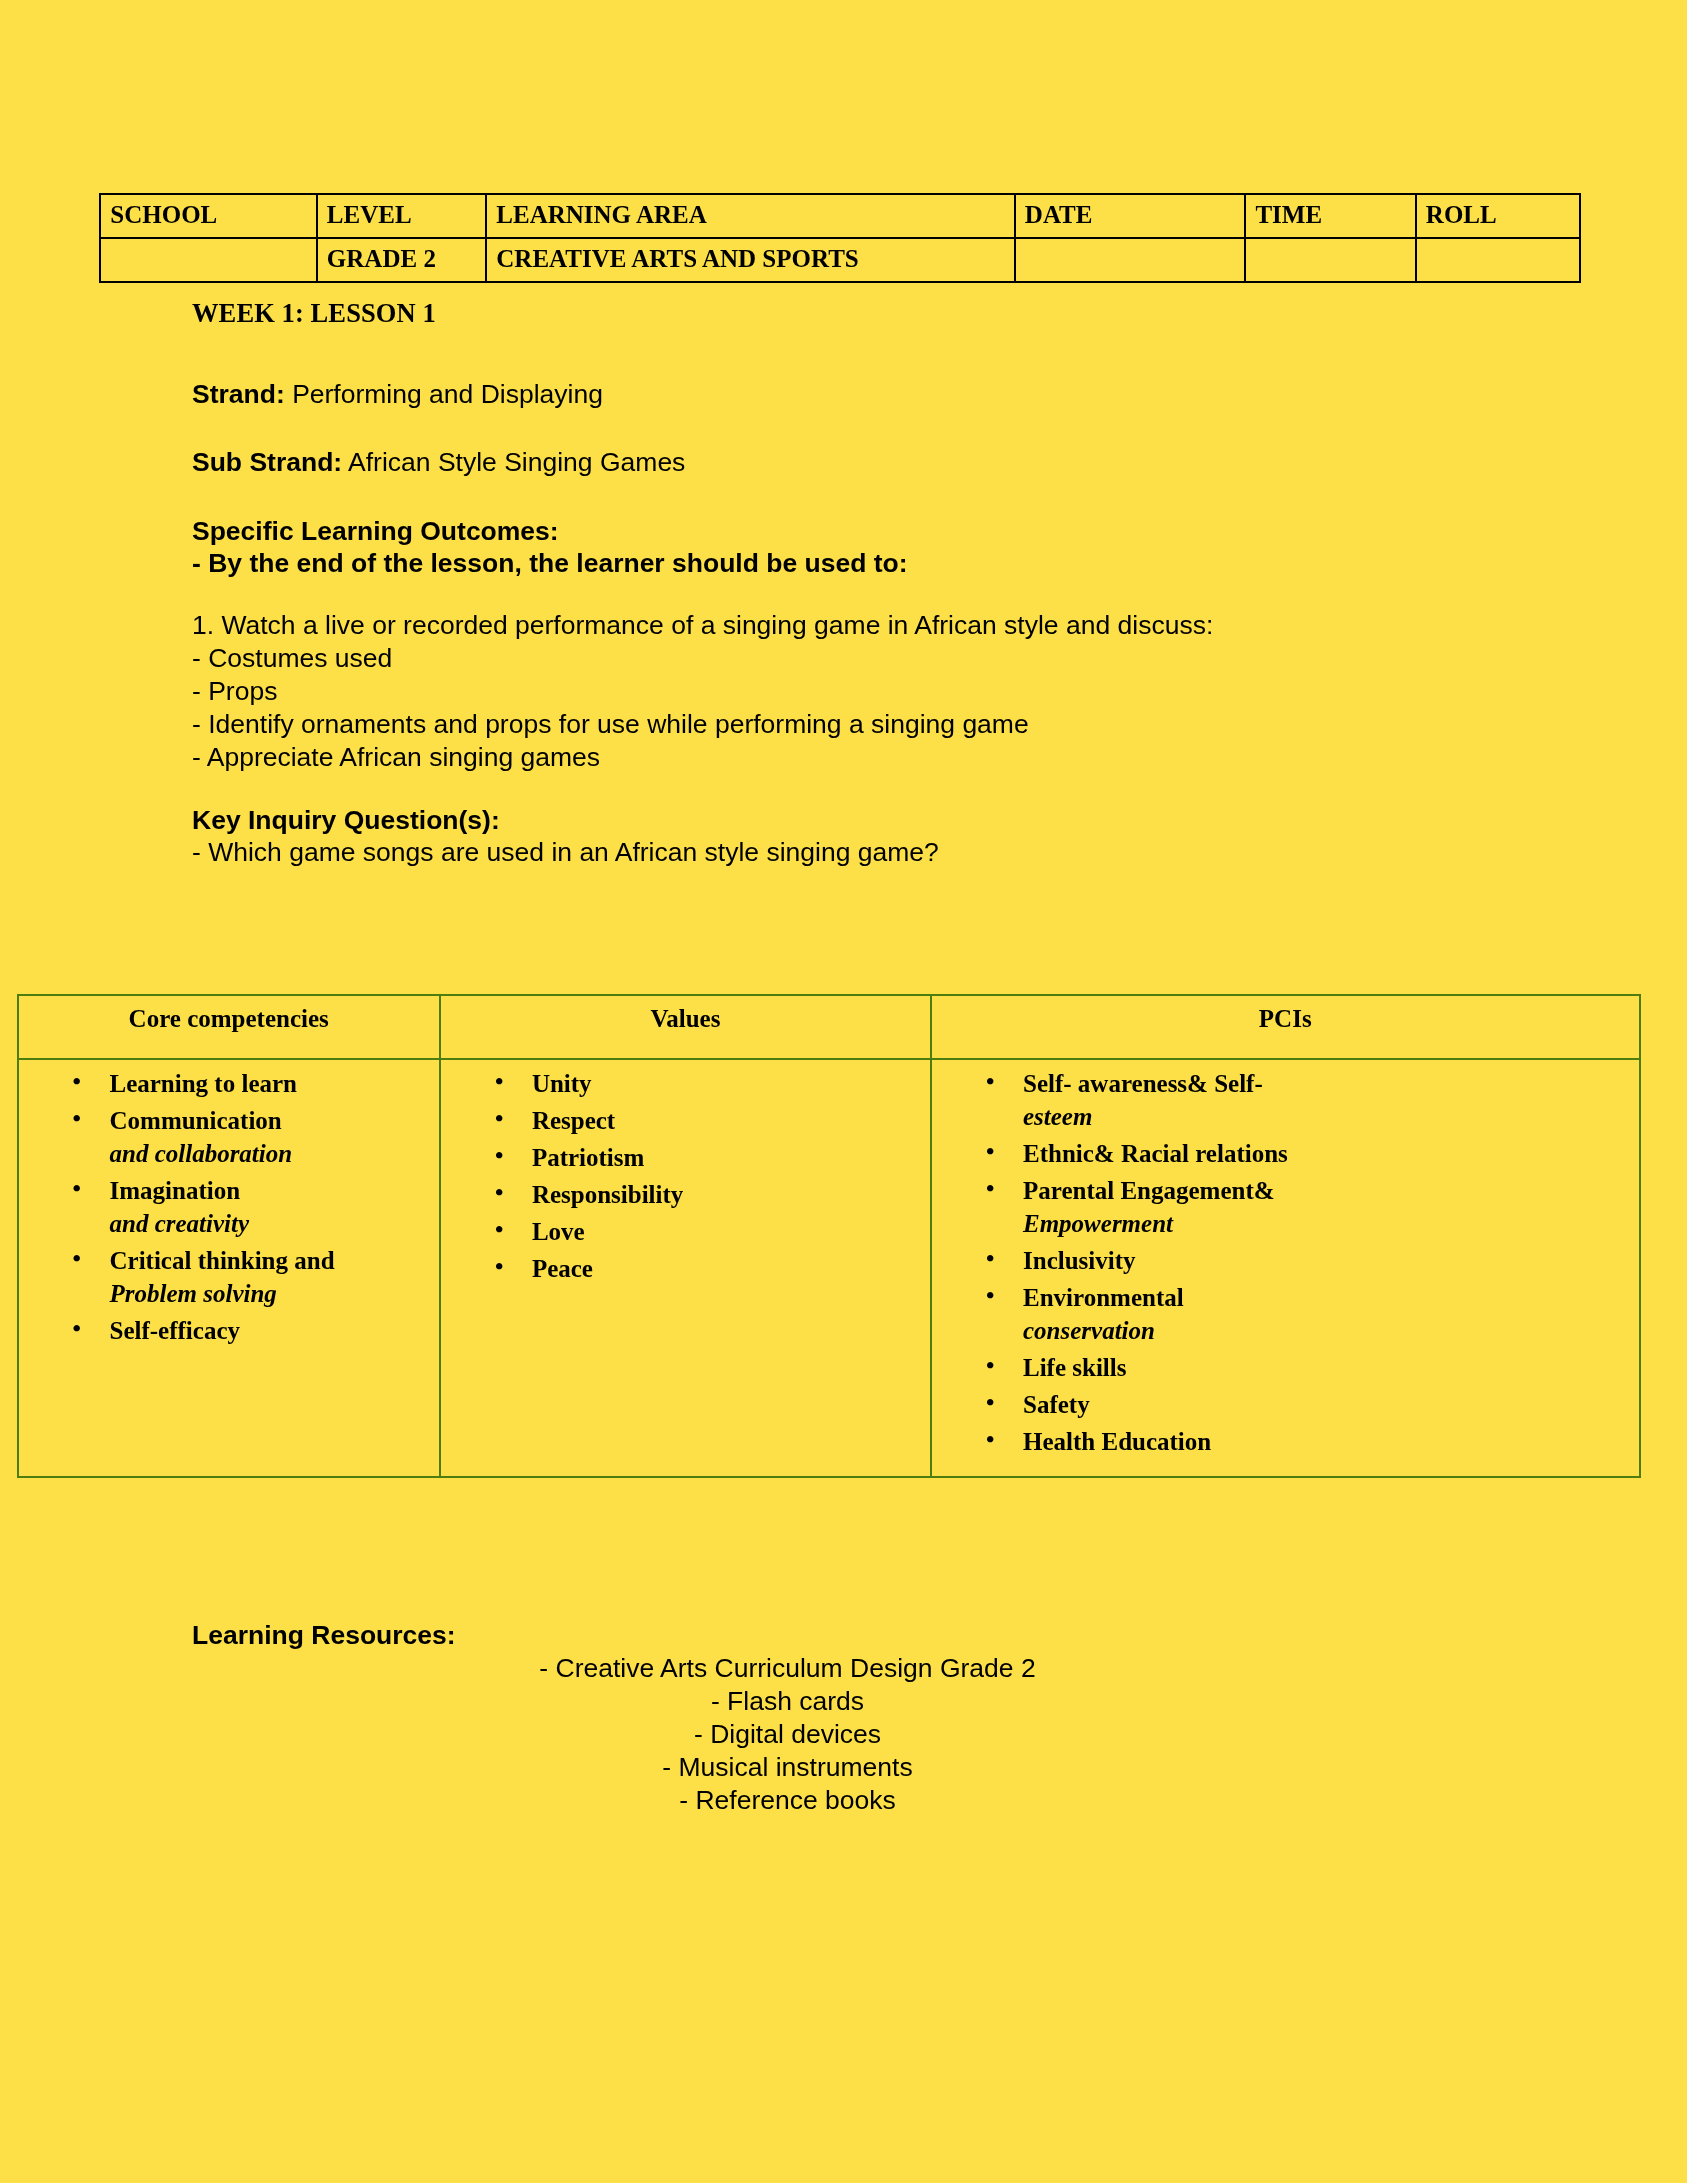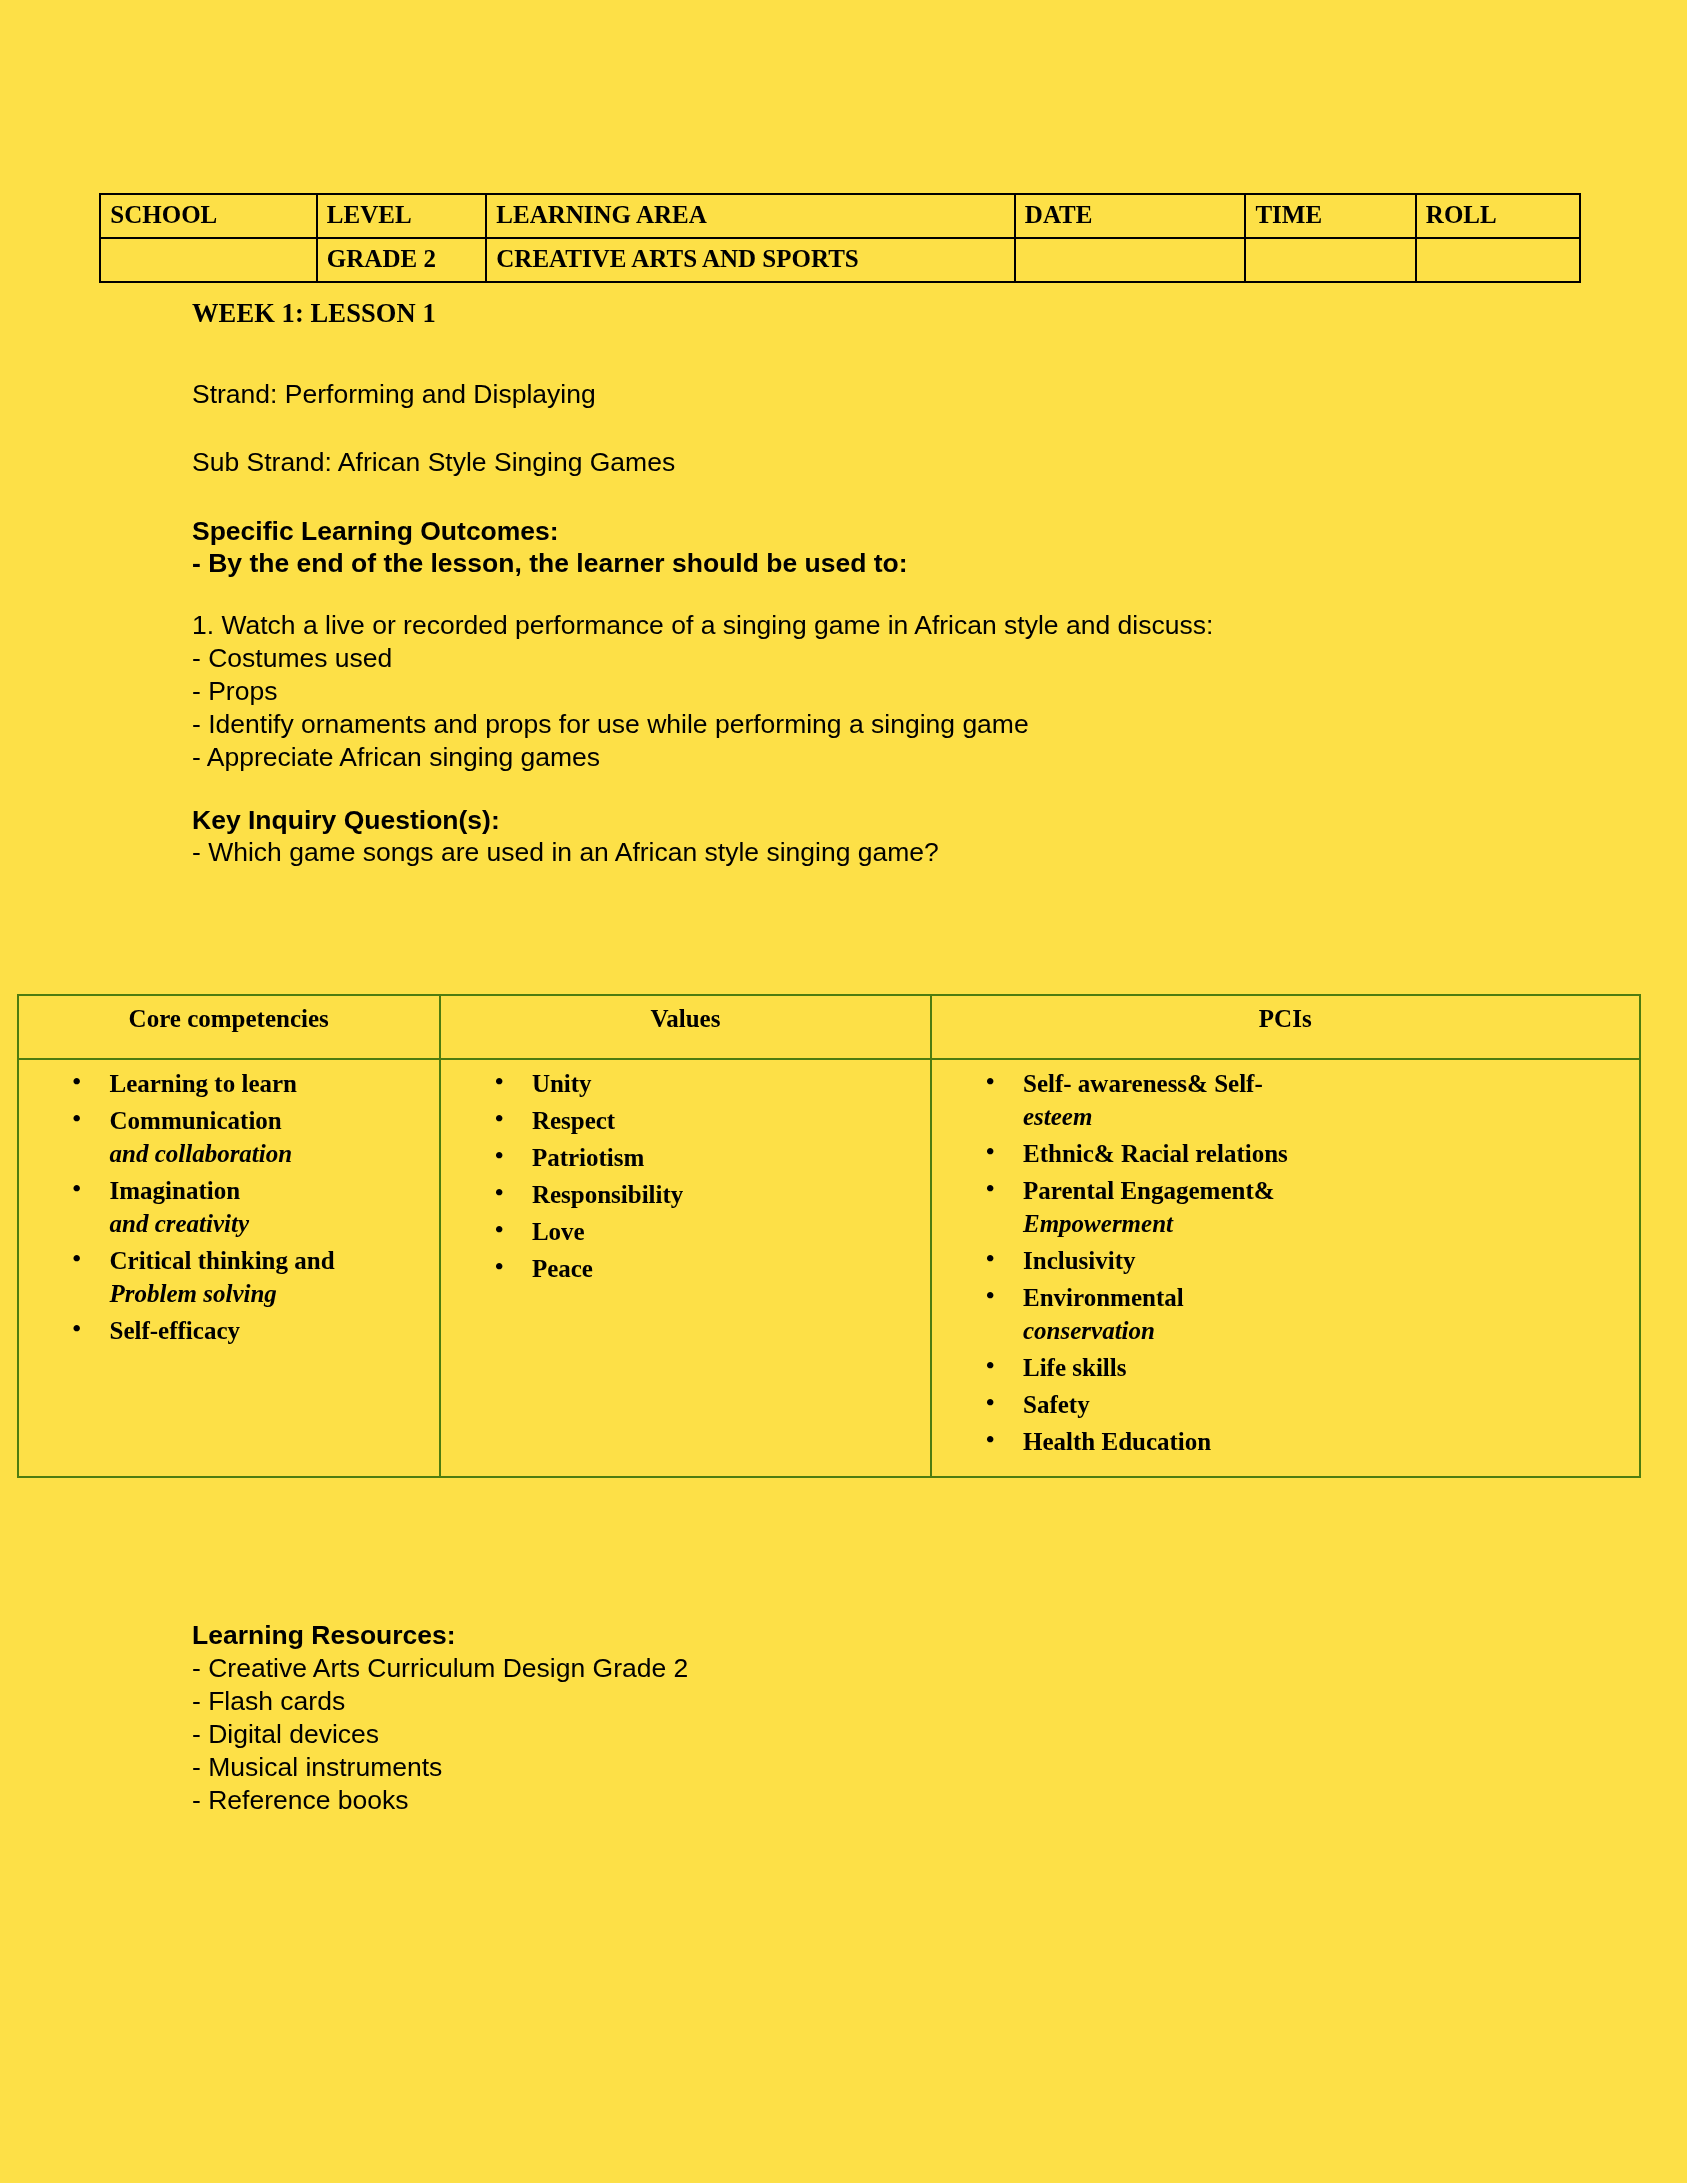--- a/index.html
+++ b/index.html
@@ -62,21 +62,21 @@
   
   .body-block {
     position: absolute;
     left: 192px;
     top: 380px;
     width: 1356px;
     font-family: "Liberation Sans", sans-serif;
     font-size: 26.5px;
     line-height: 1.12;
   }
-  .body-block .lbl { font-weight: normal; }
+  .body-block .lbl { font-weight: bold; }
   .body-block .row { margin: 0 0 2.6px 0; white-space: nowrap; }
   .spacer-lg { height: 36px; }
   .spacer-md { height: 30px; }
 
   .outcome-line { margin: 0 0 3.3px 0; white-space: nowrap; }
   .heading-bold { font-weight: bold; margin: 0 0 2.6px 0; white-space: nowrap; }
 
   
   .main-table {
     position: absolute;
@@ -137,20 +137,21 @@
     font-size: 26.5px;
     line-height: 1.12;
   }
   .resources .res-title {
     font-weight: bold;
     margin: 0 0 3.3px 0;
   }
   .resources .res-item {
     margin: 0 0 3.3px 0;
     white-space: nowrap;
+    text-align: center;
   }
 </style>
 </head>
 <body>
 
 <div class="page">
 
   <table class="header-table">
     <tbody>
       <tr>

